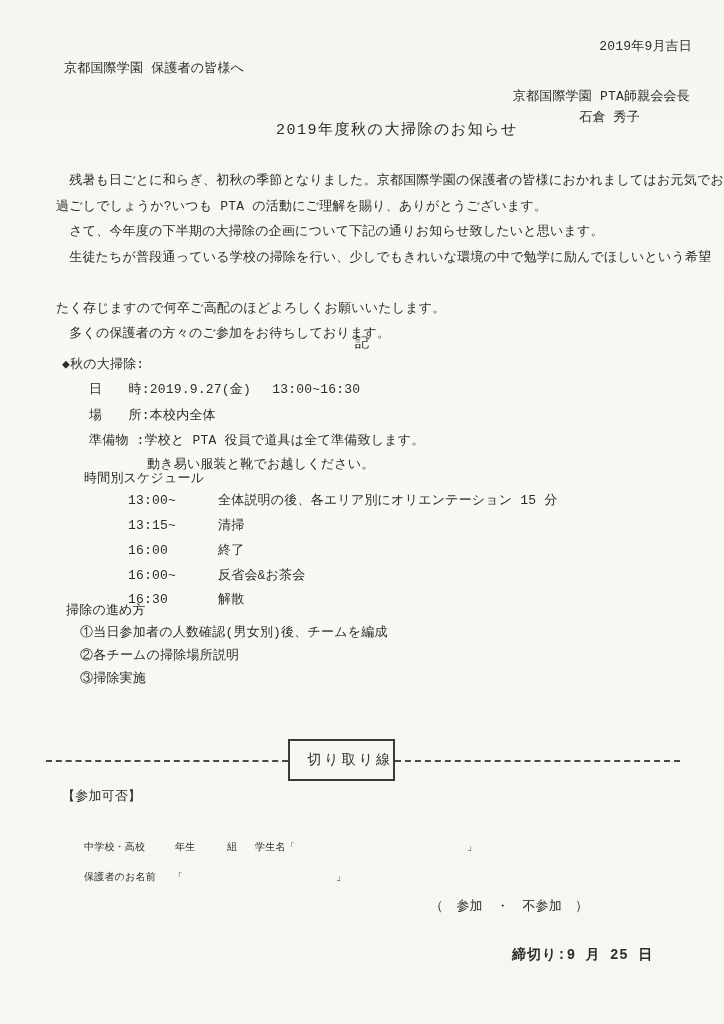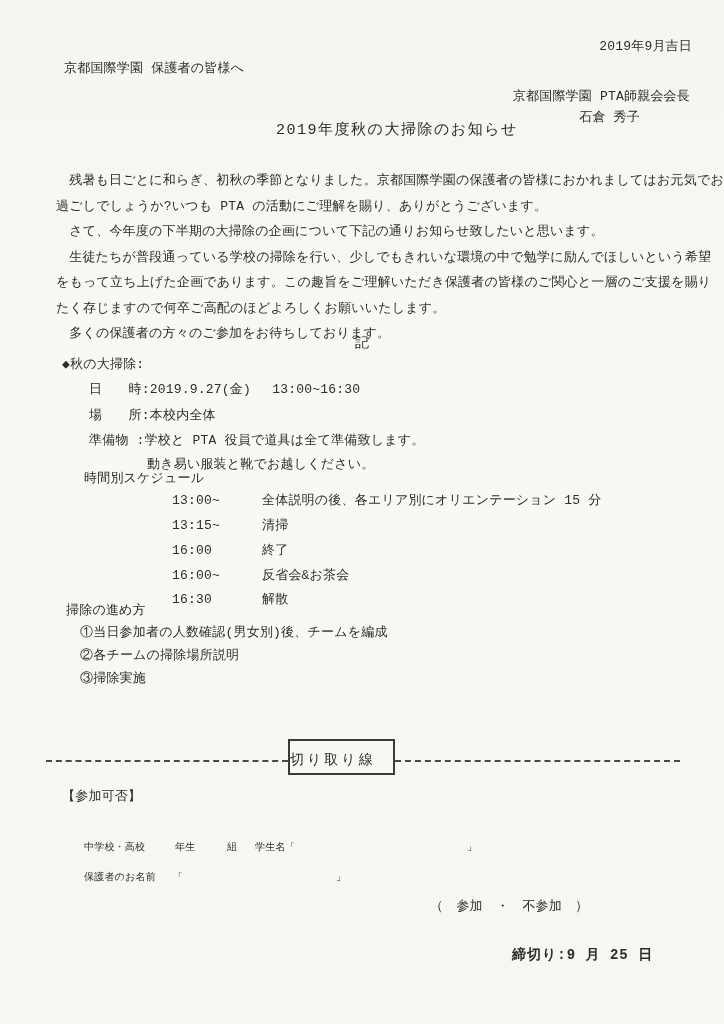--- a/index.html
+++ b/index.html
@@ -49,38 +49,37 @@
   .schedule-row {
     position: absolute;
     left: 128px;
     white-space: nowrap;
     font-size: 13px;
     letter-spacing: 0.2px;
   }
   .schedule-row .time {
     display: inline-block;
     width: 90px;
-    margin-left: 44px;
   }
   .dash-seg {
     position: absolute;
     top: 760px;
     border-top: 2px dashed #4a4846;
     height: 0;
   }
   .cut-box {
     position: absolute;
     left: 288px;
     top: 739px;
     width: 107px;
-    height: 36px;
+    height: 42px;
     border: 2px solid #3c3a38;
     background: #f8f7f4;
     box-sizing: border-box;
-    text-align: left;
+    text-align: right;
     line-height: 38px;
     font-size: 14px;
     letter-spacing: 3px;
   }
   .form-row {
     position: absolute;
     height: 20px;
   }
   .form-row span {
     position: absolute;
@@ -106,21 +105,20 @@
   <div class="line right-align" style="top:38px; right:32px;">2019年9月吉日</div>
   <div class="line" style="top:60px; left:64px;">京都国際学園 保護者の皆様へ</div>
   <div class="line right-align" style="top:88px; right:34px;">京都国際学園 PTA師親会会長</div>
   <div class="line right-align" style="top:109px; right:84px;">石倉 秀子</div>
   <div class="doc-title">2019年度秋の大掃除のお知らせ</div>
 
   <div class="line" style="top:198px; left:56px;">過ごしでしょうか?いつも PTA の活動にご理解を賜り、ありがとうございます。</div>
   <div class="line" style="top:172px; left:56px;">　残暑も日ごとに和らぎ、初秋の季節となりました。京都国際学園の保護者の皆様におかれましてはお元気でお</div>
   <div class="line" style="top:223px; left:56px;">　さて、今年度の下半期の大掃除の企画について下記の通りお知らせ致したいと思います。</div>
   <div class="line" style="top:249px; left:56px;">　生徒たちが普段通っている学校の掃除を行い、少しでもきれいな環境の中で勉学に励んでほしいという希望</div>
-  <div class="line" style="top:274px; left:56px;">をもって立ち上げた企画であります。この趣旨をご理解いただき保護者の皆様のご関心と一層のご支援を賜り</div>
   <div class="line" style="top:300px; left:56px;">たく存じますので何卒ご高配のほどよろしくお願いいたします。</div>
   <div class="line" style="top:325px; left:56px;">　多くの保護者の方々のご参加をお待ちしております。</div>
 
   <div class="ki-marker">記</div>
 
   <div class="line" style="top:356px; left:62px;">◆秋の大掃除:</div>
   <div class="line" style="top:381px; left:89px;">日　　時:2019.9.27(金)　 13:00~16:30</div>
   <div class="line" style="top:407px; left:89px;">場　　所:本校内全体</div>
   <div class="line" style="top:432px; left:89px;">準備物 :学校と PTA 役員で道具は全て準備致します。</div>
   <div class="line" style="top:456px; left:147px;">動き易い服装と靴でお越しください。</div>

